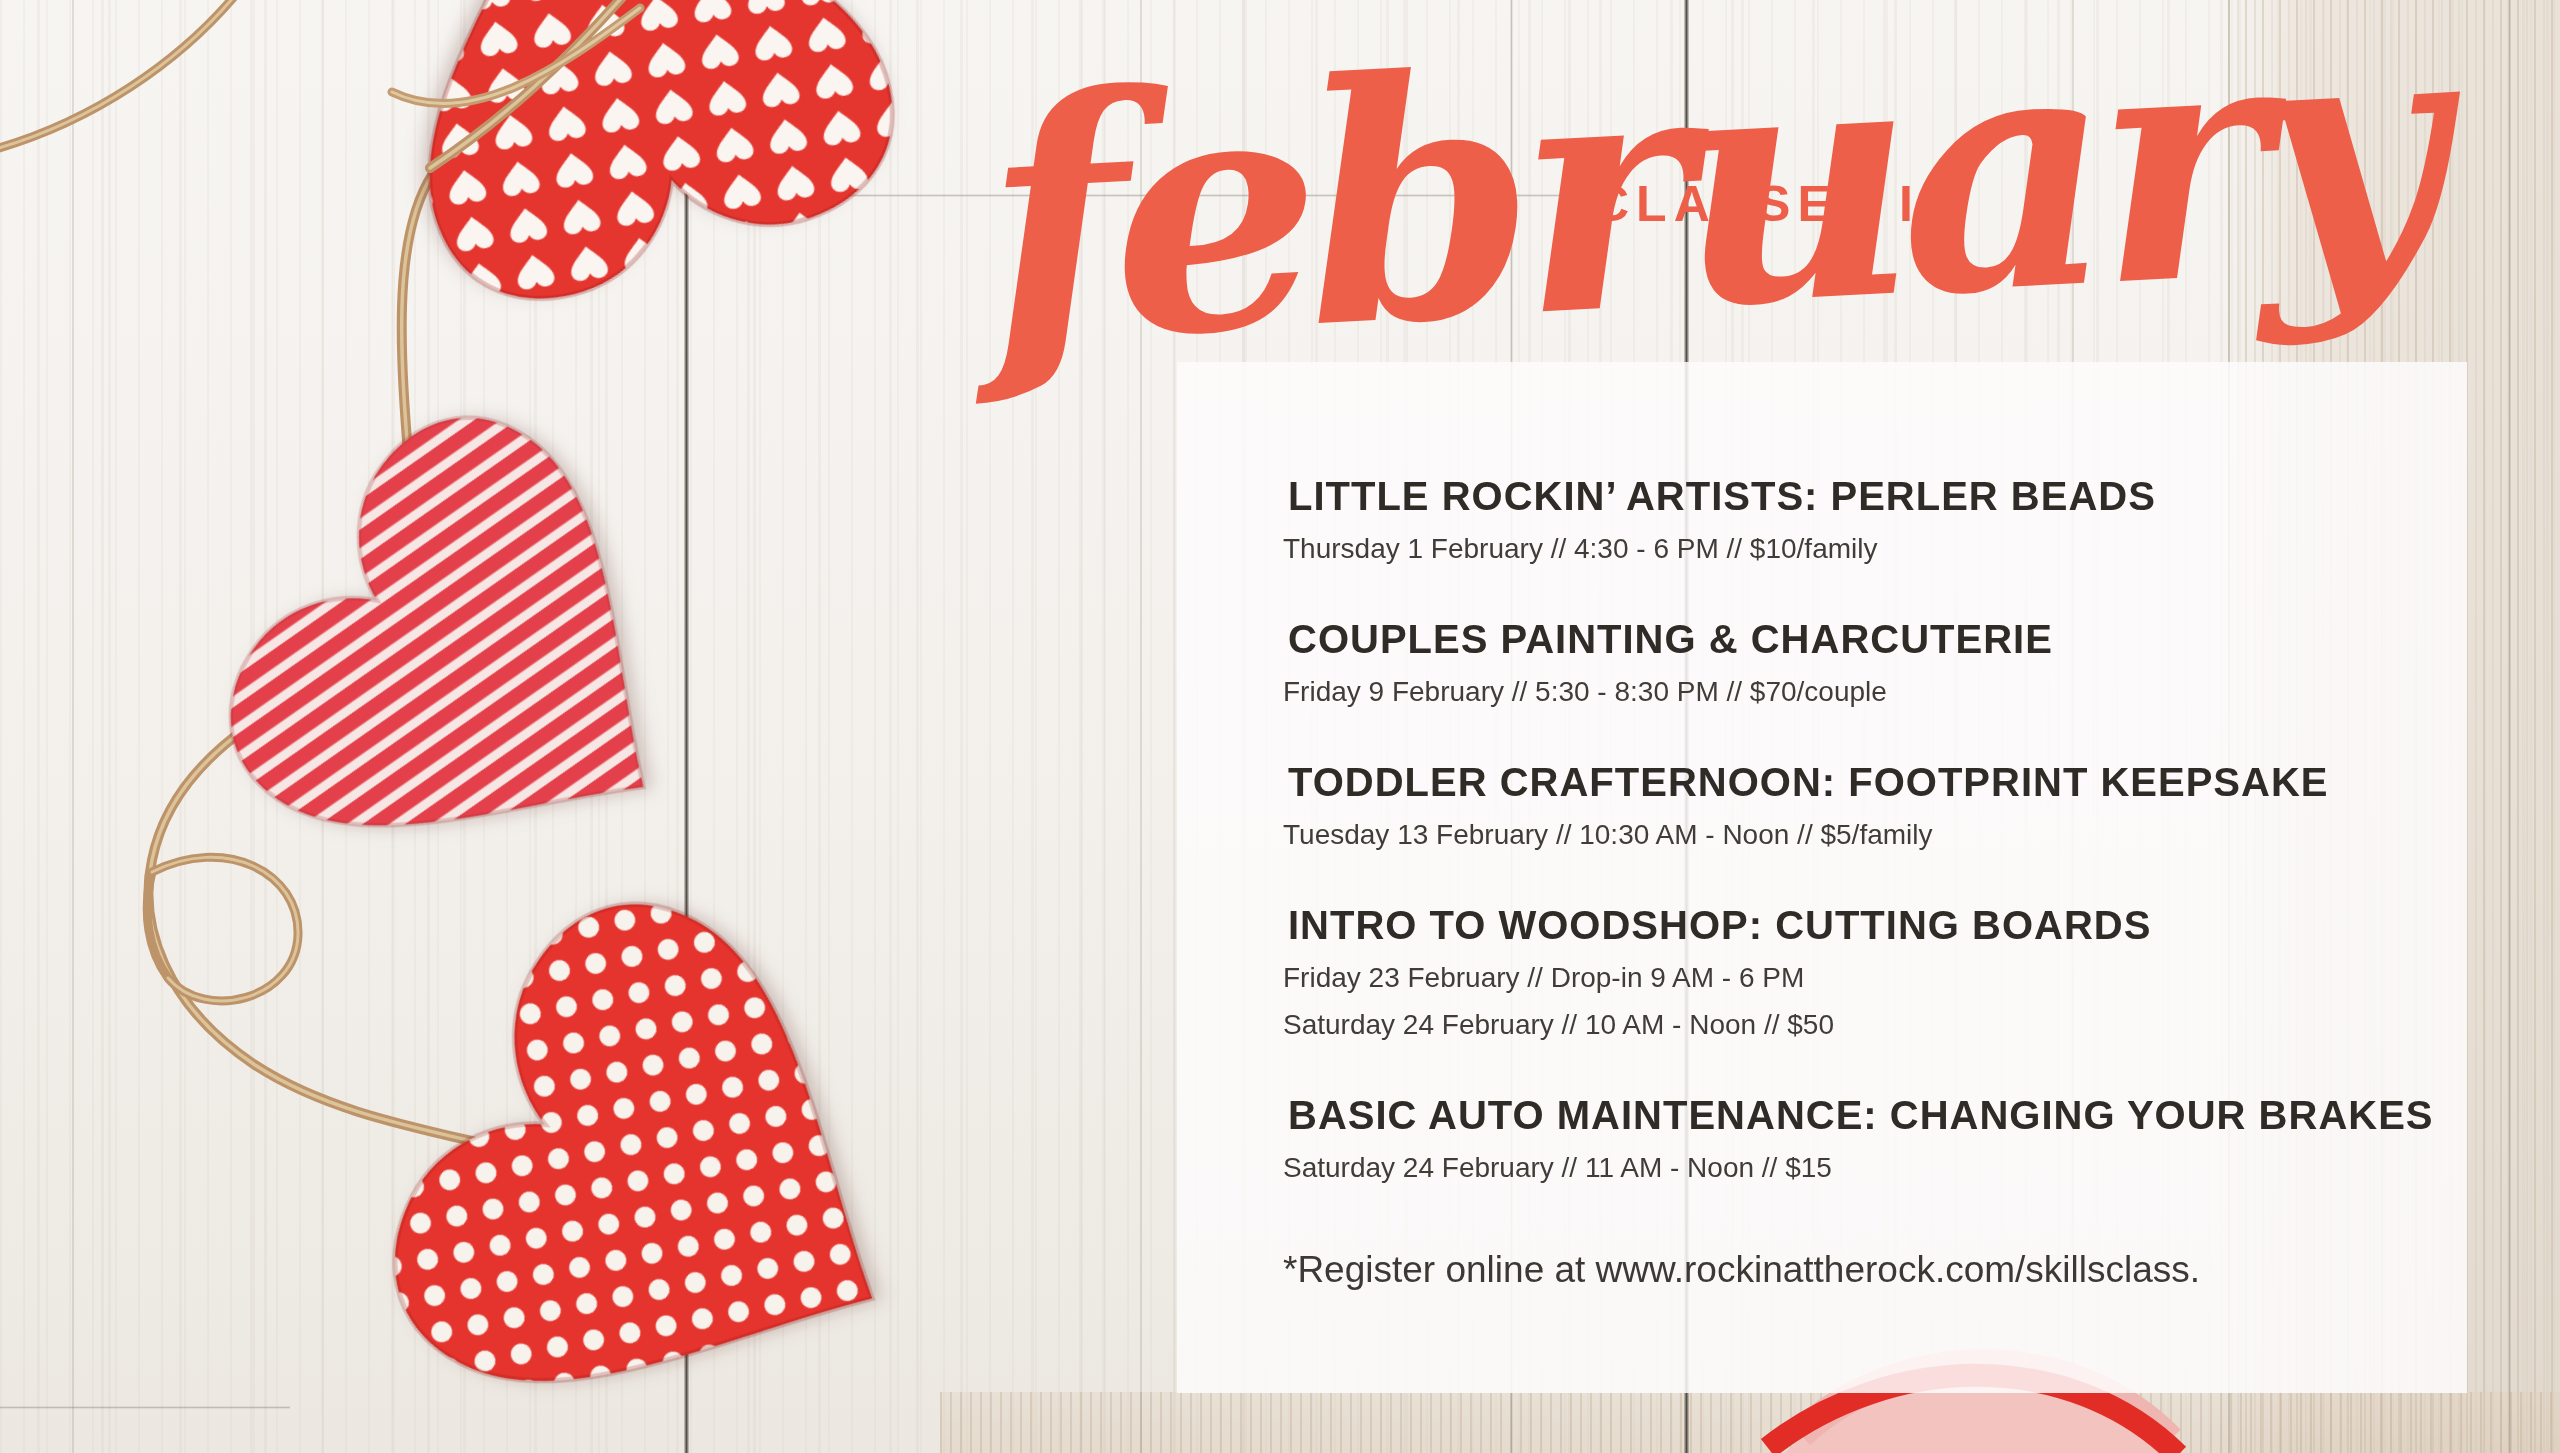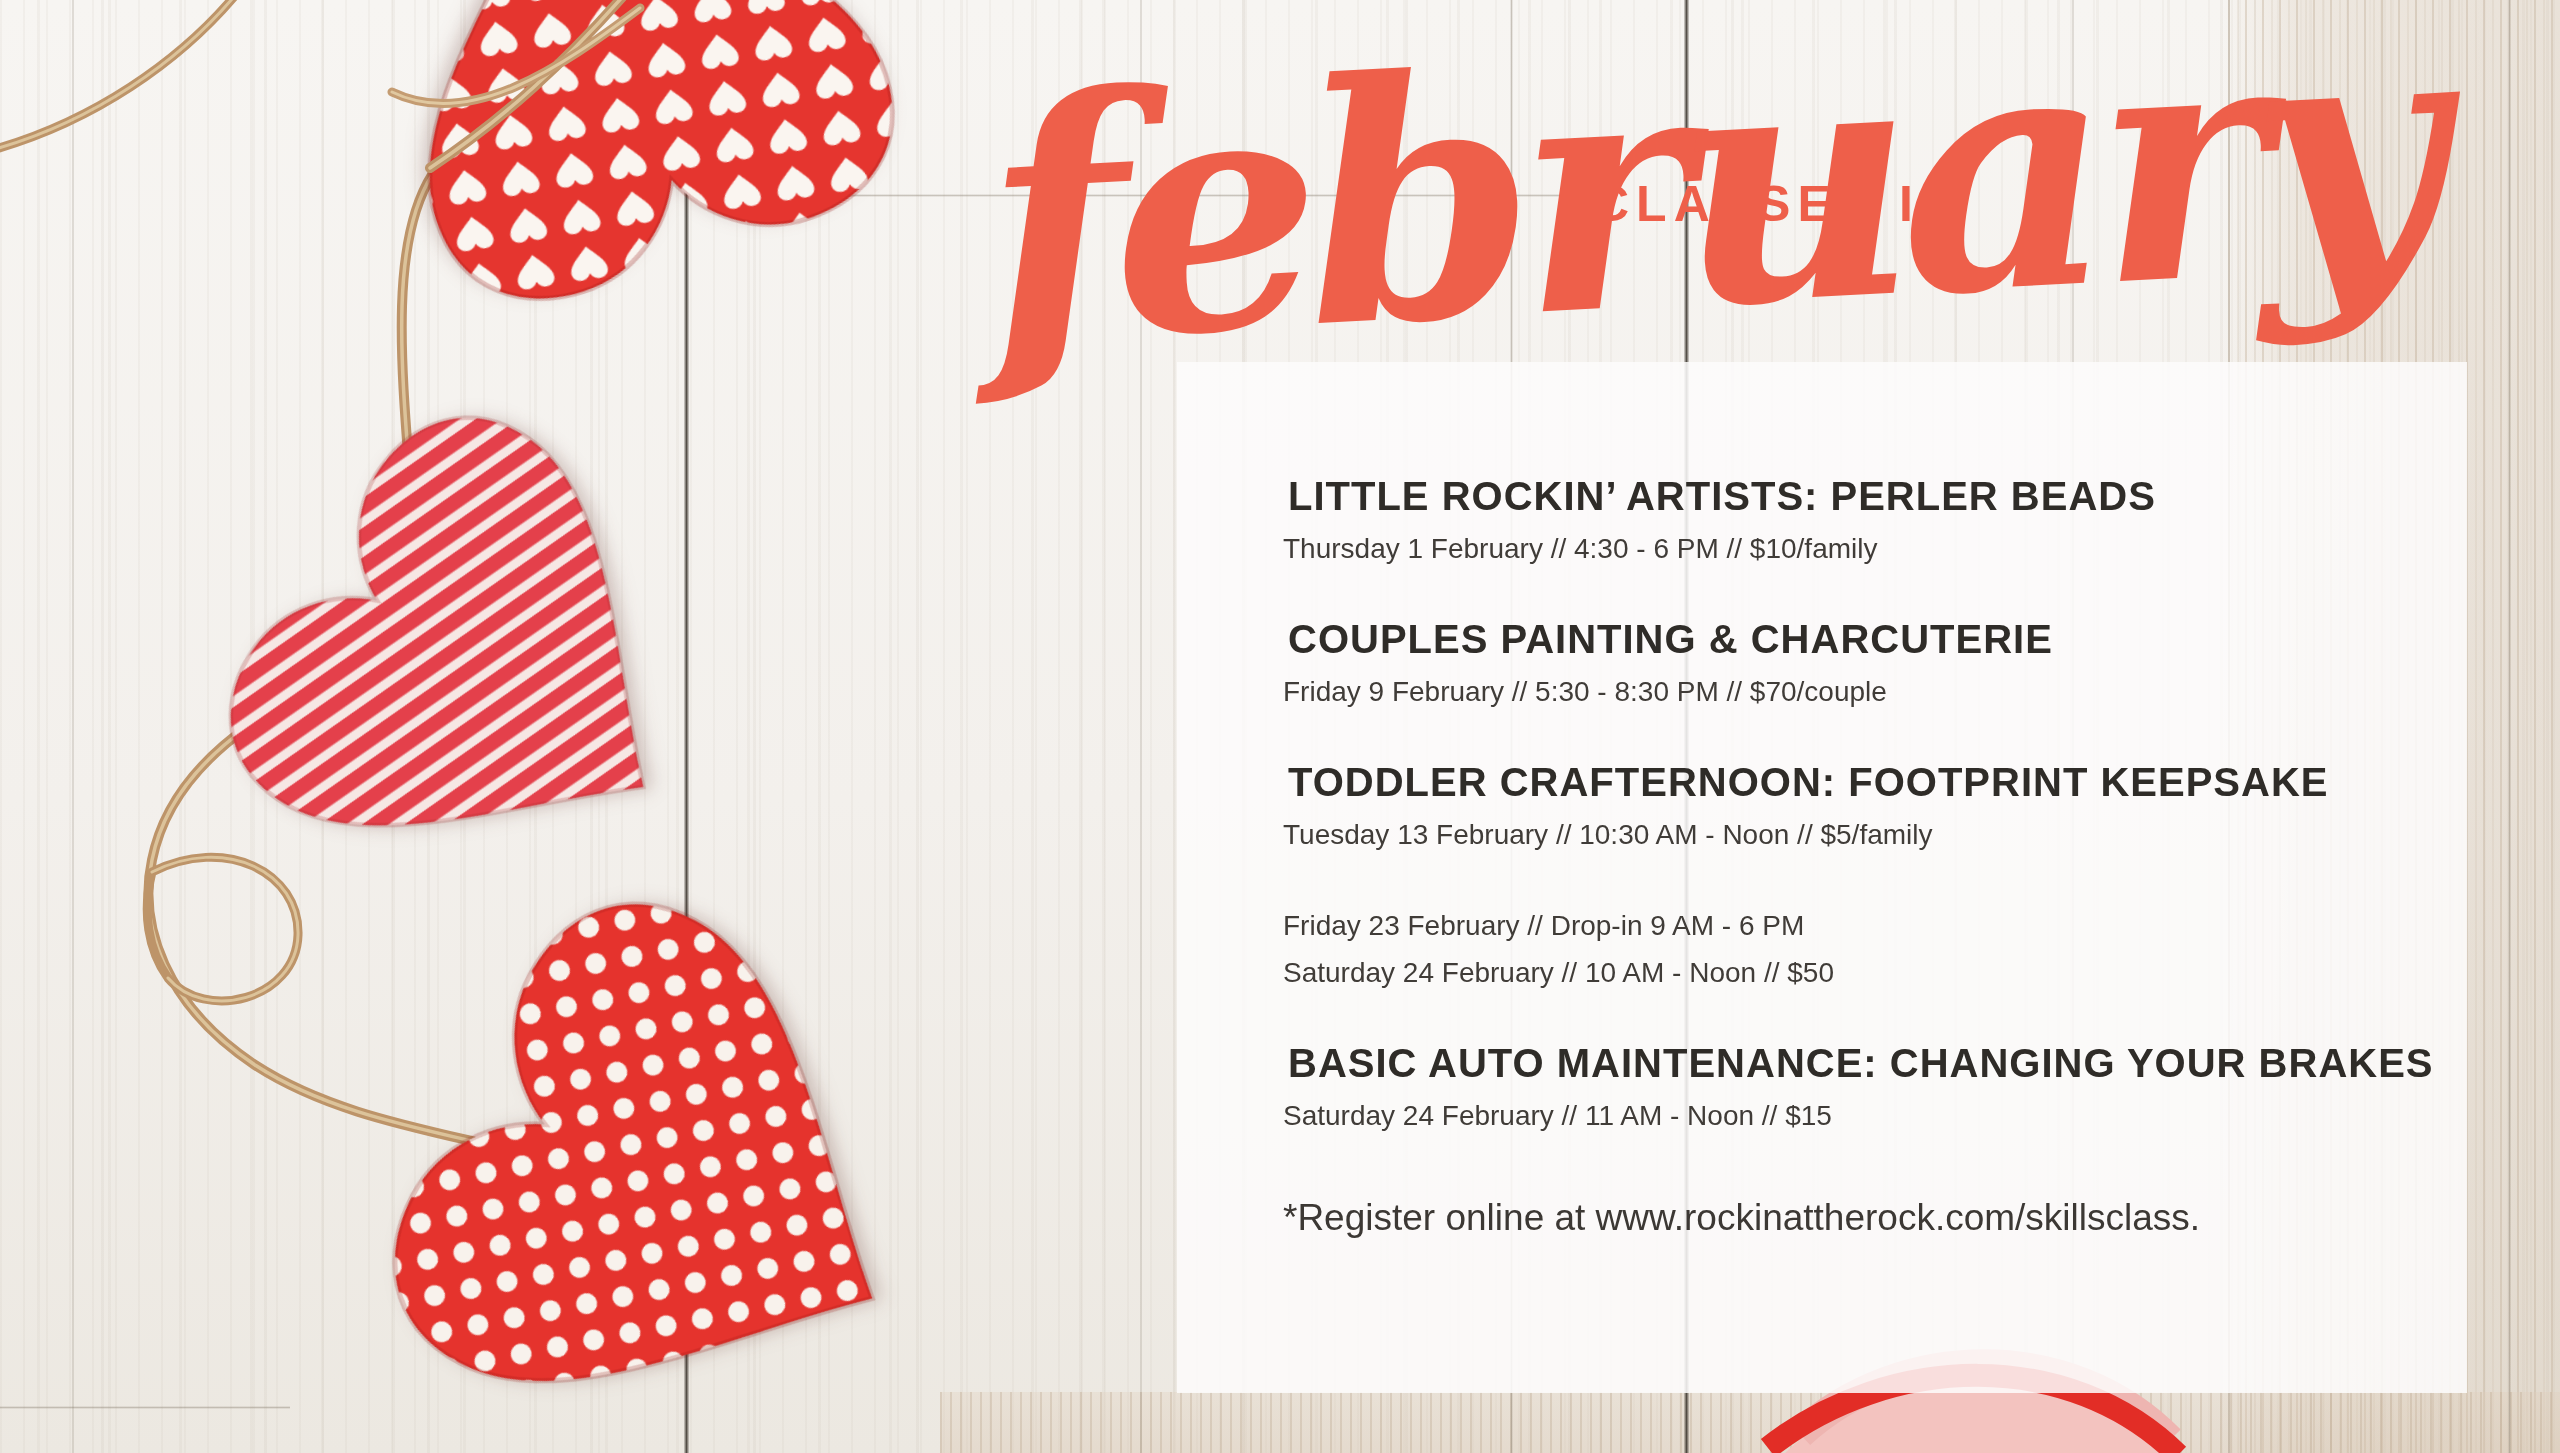--- a/index.html
+++ b/index.html
@@ -146,20 +146,21 @@
         <h3>COUPLES PAINTING &amp; CHARCUTERIE</h3>
         <p>Friday 9 February // 5:30 - 8:30 PM // $70/couple</p>
       </div>
 
       <div class="block">
         <h3>TODDLER CRAFTERNOON: FOOTPRINT KEEPSAKE</h3>
         <p>Tuesday 13 February // 10:30 AM - Noon // $5/family</p>
       </div>
 
       <div class="block">
+        <h3>INTRO TO WOODSHOP: CUTTING BOARDS</h3>
         <p>Friday 23 February // Drop-in 9 AM - 6 PM</p>
         <p>Saturday 24 February // 10 AM - Noon // $50</p>
       </div>
 
       <div class="block">
         <h3>BASIC AUTO MAINTENANCE: CHANGING YOUR BRAKES</h3>
         <p>Saturday 24 February // 11 AM - Noon // $15</p>
       </div>
 
       <p class="register">*Register online at www.rockinattherock.com/skillsclass.</p>

